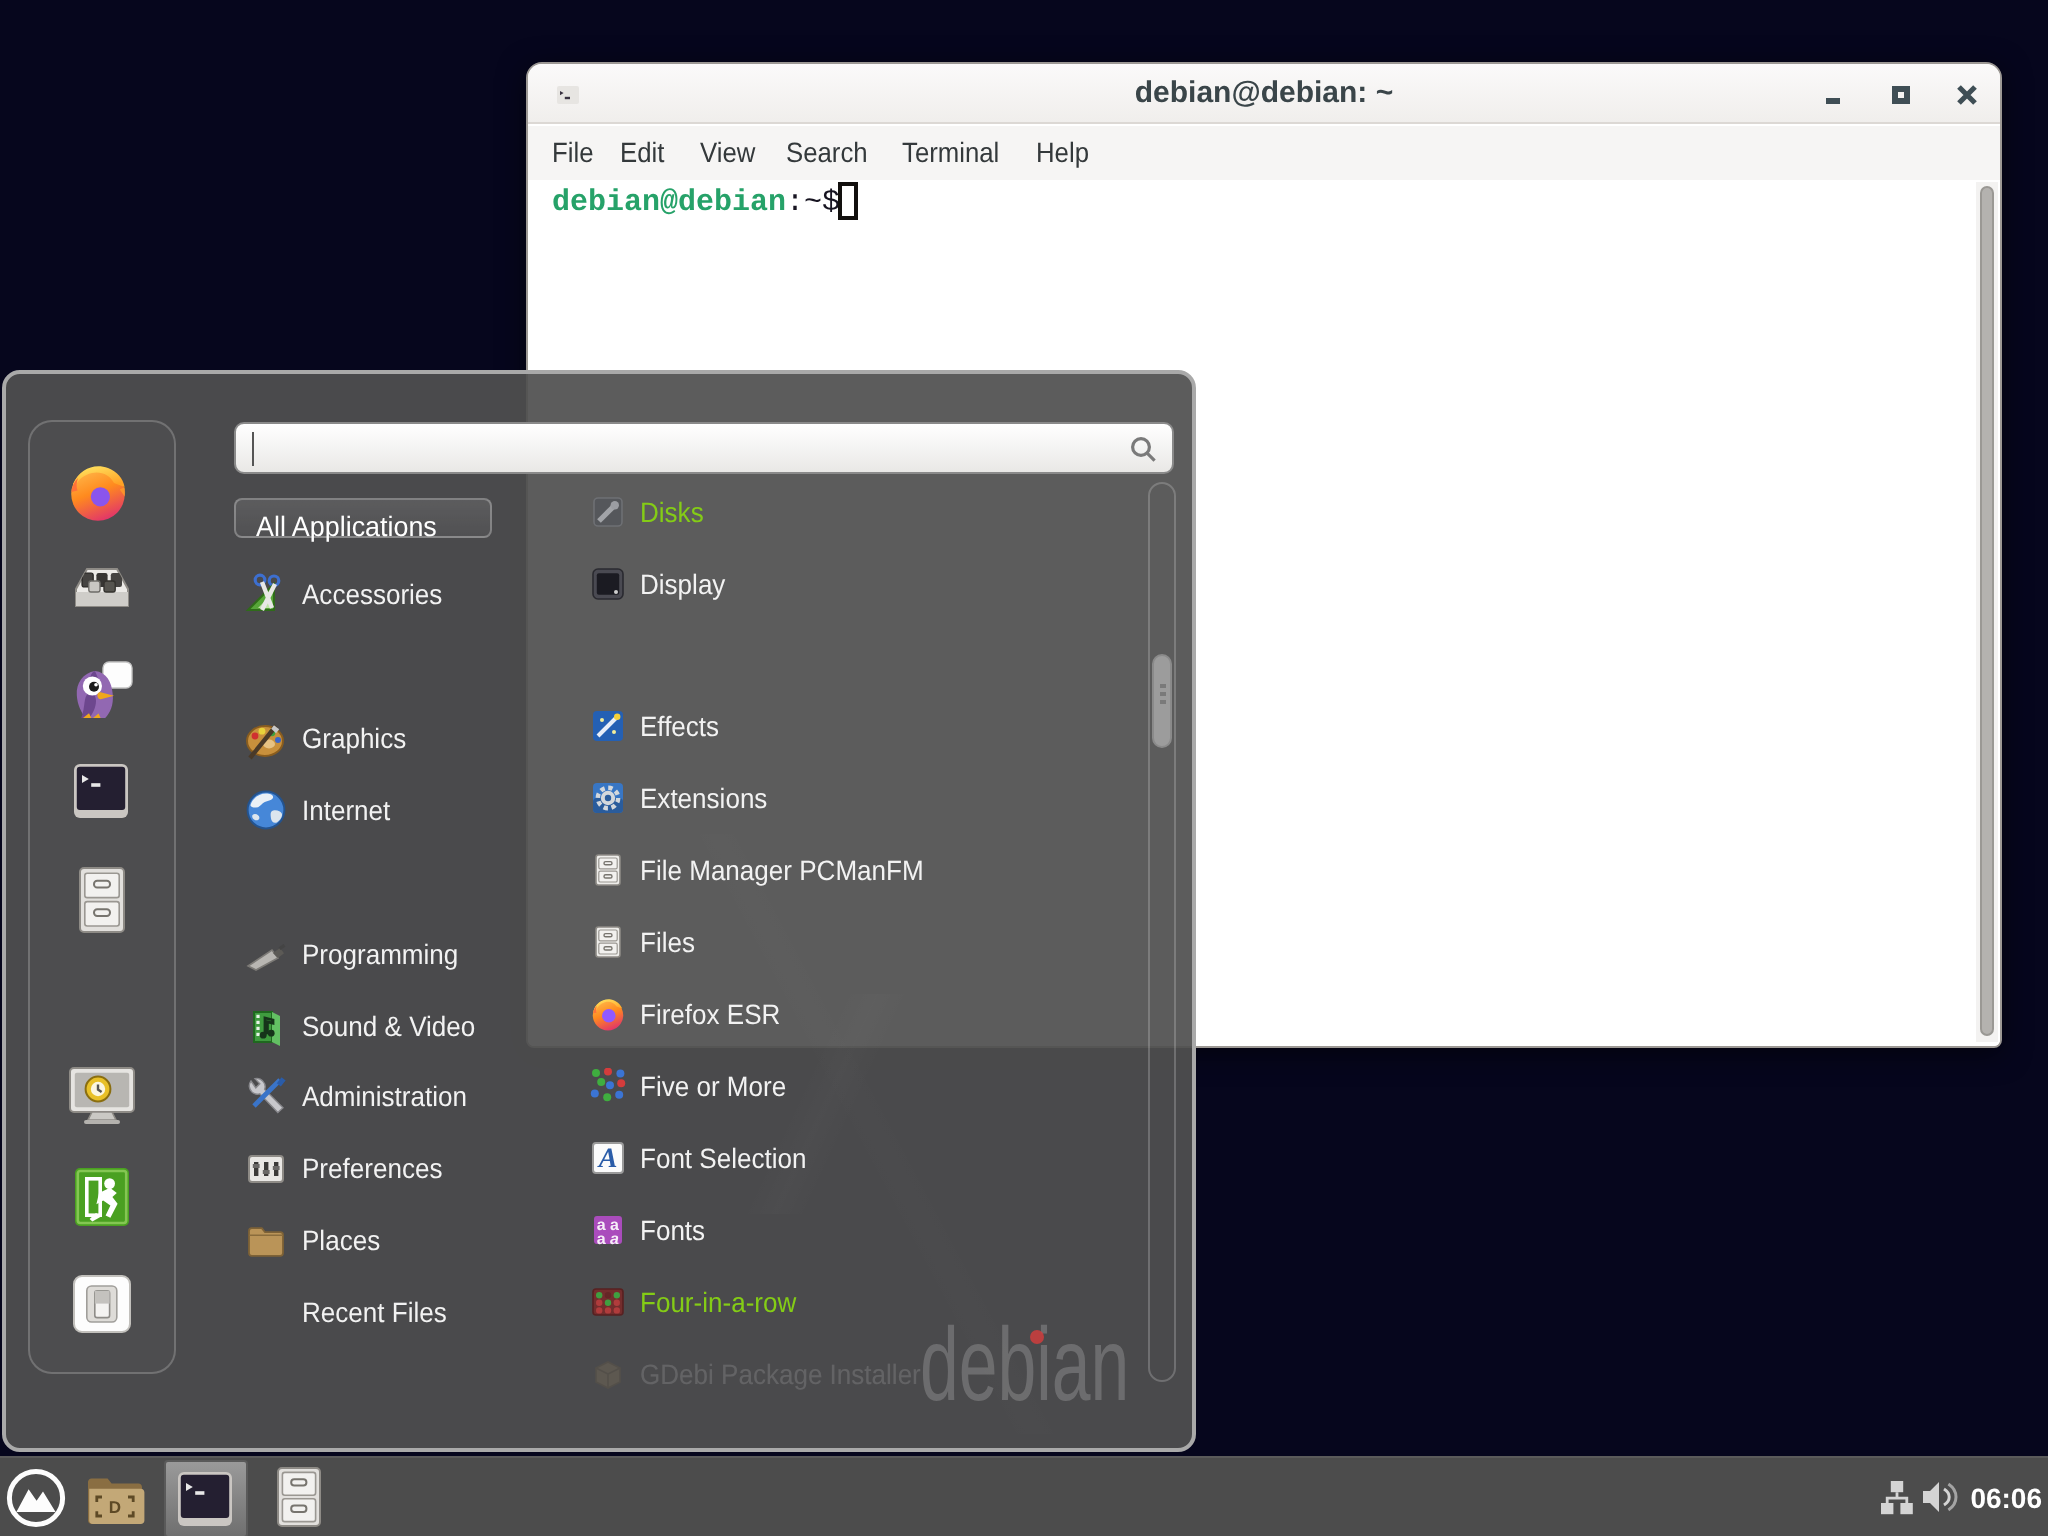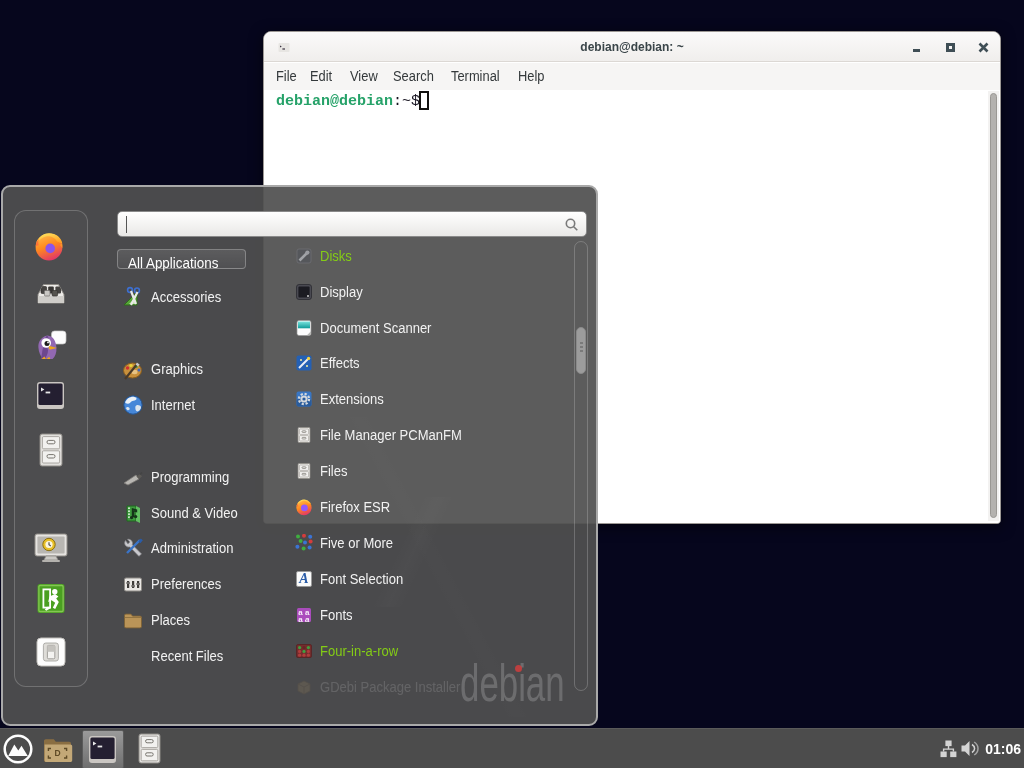--- a/index.html
+++ b/index.html
@@ -14,21 +14,21 @@
   box-shadow:0 3px 14px rgba(0,0,0,0.55);
 }
 #titlebar {
   position:absolute; left:0; top:0; right:0; height:30px;
   background:linear-gradient(#fbfafa,#f0eeec);
   border-radius:7px 7px 0 0;
   border-bottom:1px solid #dcd8d4;
 }
 #title {
   position:absolute; left:0; right:0; top:0; height:30px; line-height:30px;
-  text-align:center; font-size:12px; font-weight:bold; color:#3a4549;
+  text-align:center; font-size:15px; font-weight:bold; color:#3a4549;
 }
 .winbtn { position:absolute; top:8px; width:15px; height:15px; color:#3f4e55; }
 #menubar {
   position:absolute; left:0; top:31px; right:0; height:27px;
   background:#f6f5f4; font-size:14px; color:#34393b;
 }
 #menubar span { position:absolute; top:5px; transform:scaleX(0.92); transform-origin:left; }
 #termbody {
   position:absolute; left:0; top:58px; right:0; bottom:0;
   background:#fff; border-radius:0 0 3px 3px;
@@ -251,34 +251,20 @@
       </svg>
       <i class="lbl">Disks</i>
     </div>
   <div class="app" style="top:94px">
       <svg viewBox="0 0 18 18">
         <rect x="1.5" y="1.5" width="15" height="15" rx="2.5" fill="#4a4a52" stroke="#2a2a30" stroke-width="0.8"></rect>
         <rect x="3.4" y="3.6" width="11.2" height="10.8" rx="1" fill="#1b1b22"></rect>
         <circle cx="13" cy="13" r="1" fill="#cfcfcf"></circle>
       </svg>
       <i class="lbl">Display</i>
-    </div>
-  <div class="app" style="top:130px">
-      <svg viewBox="0 0 18 18">
-        <rect x="2" y="1.5" width="14" height="15" rx="2" fill="#fdfdfd" stroke="#9a9a9a" stroke-width="0.7"></rect>
-        <defs>
-          <linearGradient id="scn" x1="0" y1="0" x2="0" y2="1">
-            <stop offset="0" stop-color="#7ae4de"></stop>
-            <stop offset="1" stop-color="#0e9a98"></stop>
-          </linearGradient>
-        </defs>
-        <path d="M3 2.5h12v6.8H3z" fill="url(#scn)"></path>
-        <path d="M12 16.2l4-4v2c0 1.2-.9 2-2 2z" fill="#b8b8b6"></path>
-      </svg>
-      <i class="lbl">Document Scanner</i>
     </div>
   <div class="app" style="top:165px">
       <svg viewBox="0 0 18 18">
         <rect x="1.5" y="1.5" width="15" height="15" rx="2" fill="#2460b4"></rect>
         <path d="M4 14L14 4" stroke="#e8eef8" stroke-width="2"></path>
         <circle cx="13.6" cy="4.4" r="1.6" fill="#f4d03a"></circle>
         <circle cx="6" cy="6" r="1" fill="#f4ee9a"></circle>
         <circle cx="12" cy="12" r="1" fill="#f4ee9a"></circle>
       </svg>
       <i class="lbl">Effects</i>
@@ -502,14 +488,14 @@
       <rect x="5.4" y="0.5" width="6.2" height="5.6" fill="#d4d4d4"></rect>
       <rect x="0.5" y="11.5" width="6.2" height="5.6" fill="#d4d4d4"></rect>
       <rect x="10.2" y="11.5" width="6.2" height="5.6" fill="#d4d4d4"></rect>
       <path d="M8.5 6.1v3M3.6 11.5V9.1h9.8v2.4" stroke="#d4d4d4" stroke-width="1.4" fill="none"></path>
     </svg>
   <svg class="tray" style="left:960px;top:10px;width:19px;height:19px" viewBox="0 0 19 19">
       <path d="M1.5 6.5h3.5L9.5 2v15L5 12.5H1.5z" fill="#d4d4d4"></path>
       <path d="M12 5.5c1.6 1 2.6 2.4 2.6 4s-1 3-2.6 4" stroke="#d4d4d4" stroke-width="1.5" fill="none"></path>
       <path d="M14.2 3c2.4 1.6 3.8 3.8 3.8 6.5s-1.4 4.9-3.8 6.5" stroke="#a4a4a4" stroke-width="1.5" fill="none"></path>
     </svg>
-  <div id="clock">01:06</div>
+  <div id="clock">06:06</div>
 </div>
 
 </body></html>

